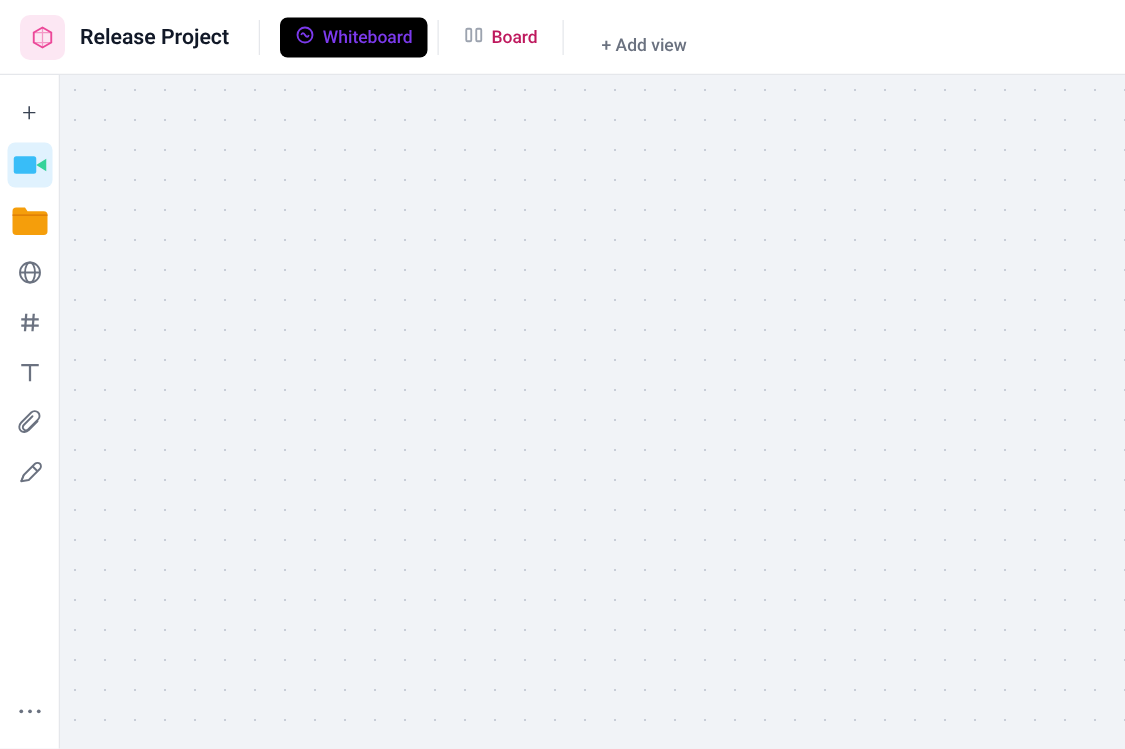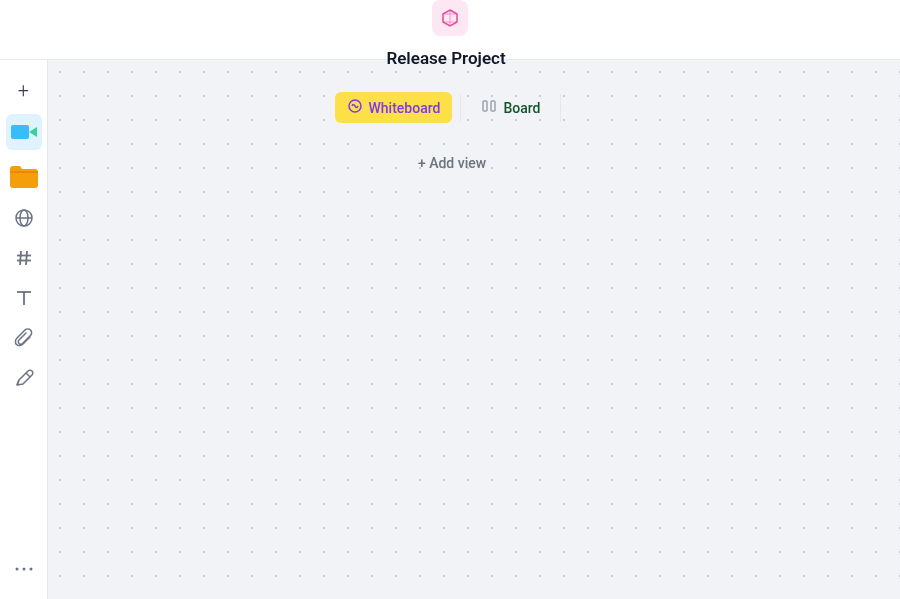--- a/index.html
+++ b/index.html
@@ -16,21 +16,20 @@
     .header {
       height: 60px;
       background: #ffffff;
       border-bottom: 1px solid #e5e7eb;
       display: flex;
       align-items: center;
       padding: 0 16px;
       gap: 12px;
       position: relative;
       z-index: 10;
-      flex-direction: column;
     }
 
     .project-icon {
       width: 36px;
       height: 36px;
       background: #fce7f3;
       border-radius: 8px;
       display: flex;
       align-items: center;
       justify-content: center;
@@ -59,27 +58,27 @@
 
     .nav-tab {
       display: flex;
       align-items: center;
       gap: 6px;
       padding: 6px 12px;
       border-radius: 6px;
       font-size: 14px;
       font-weight: 500;
       cursor: pointer;
-      color: #14532d;
+      color: #be185d;
       text-decoration: none;
     }
 
     .nav-tab.active {
       color: #7c3aed;
-      background: #fde047;
+      background: #000000;
     }
 
     .tab-icon {
       font-size: 14px;
     }
 
     .add-view-btn {
       display: flex;
       align-items: center;
       gap: 4px;

